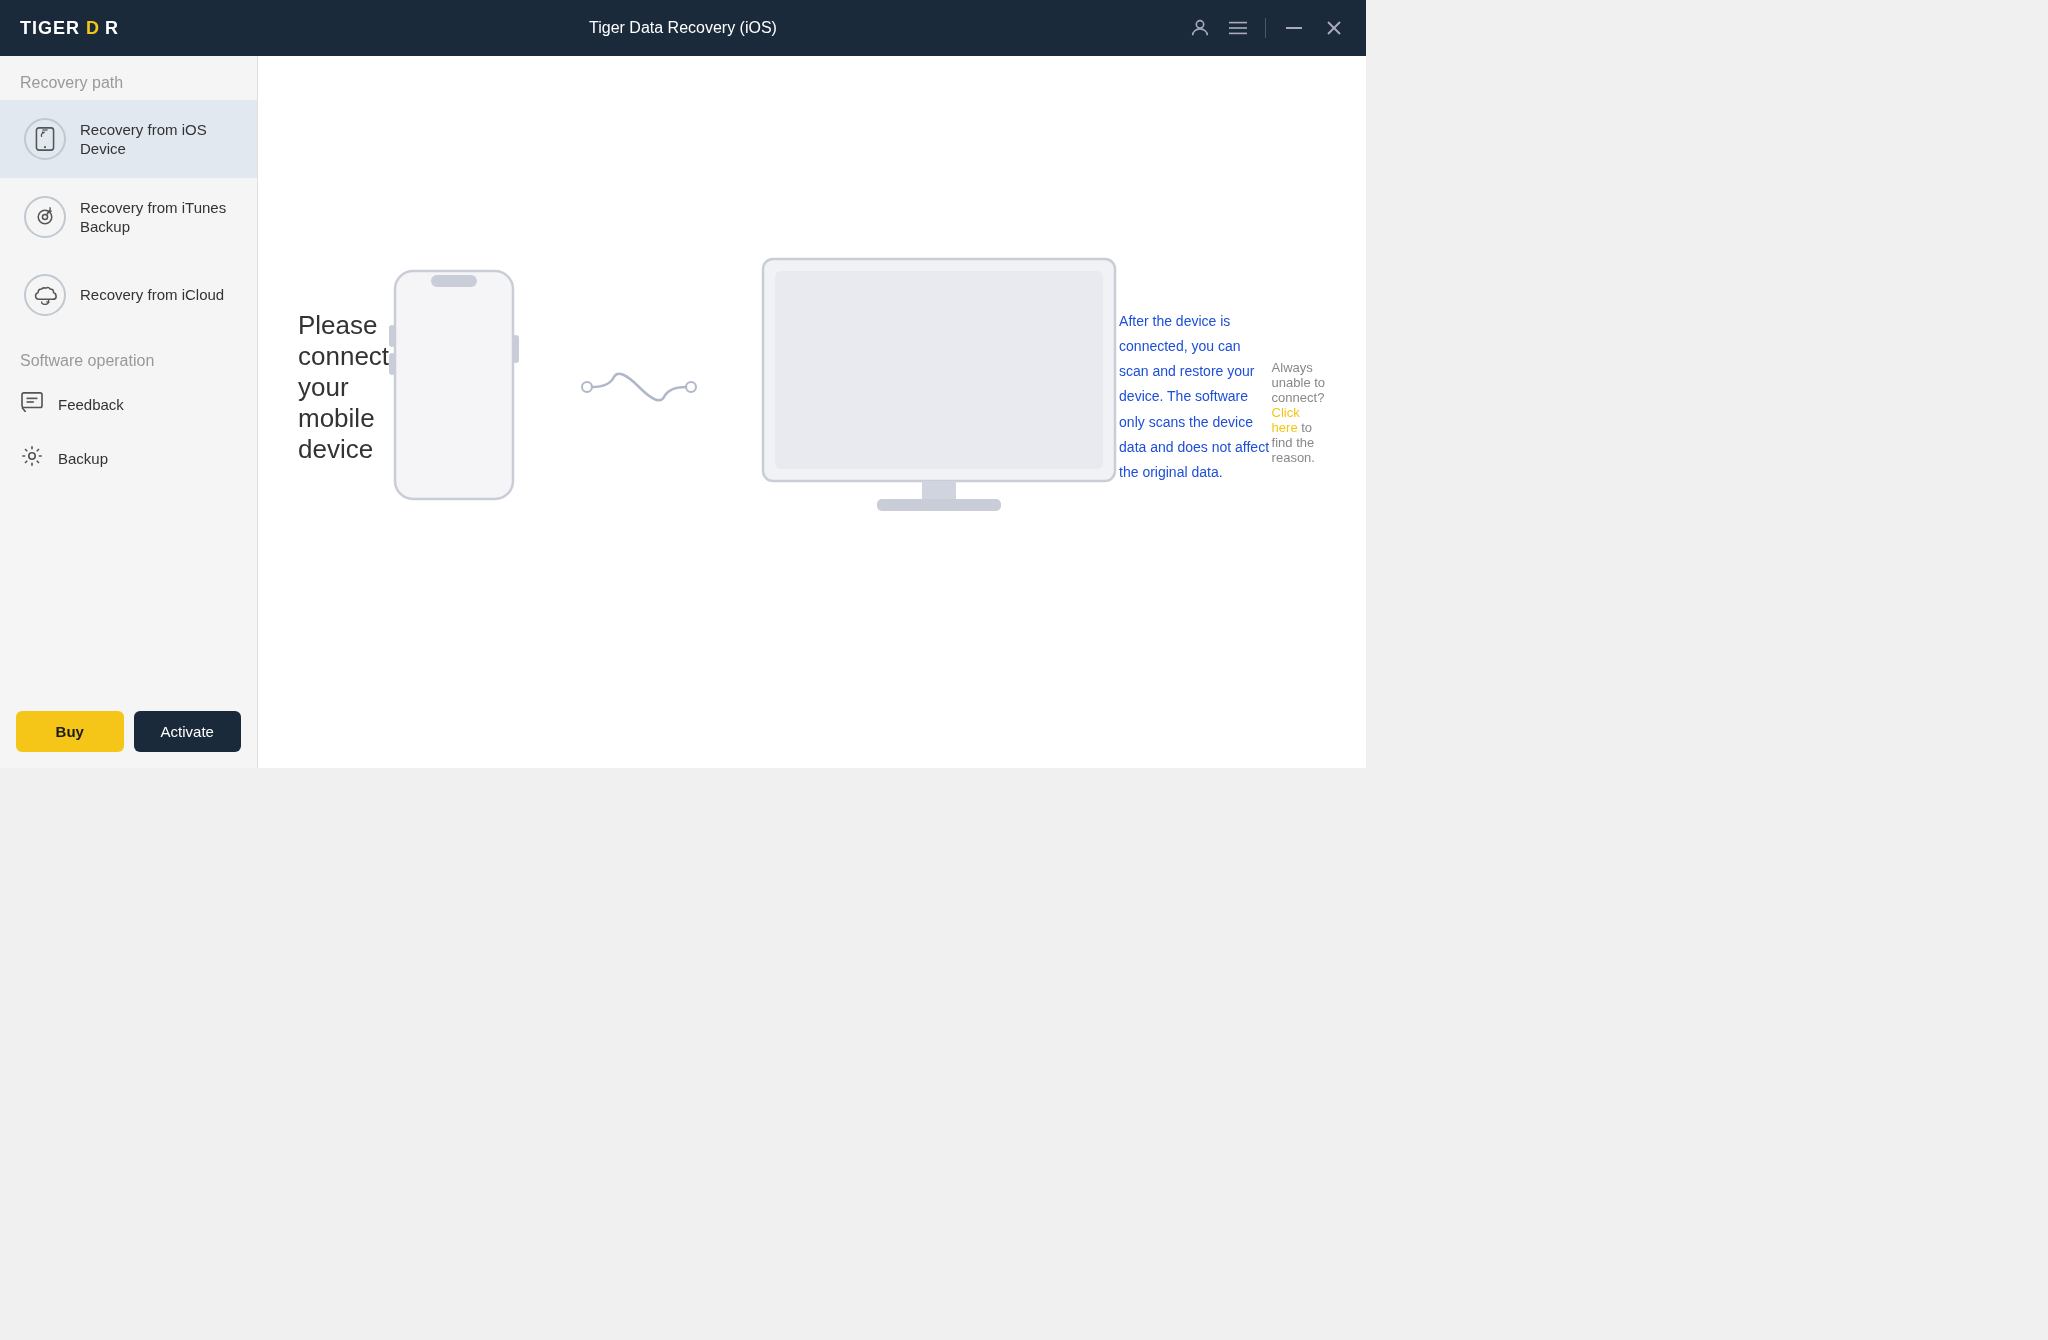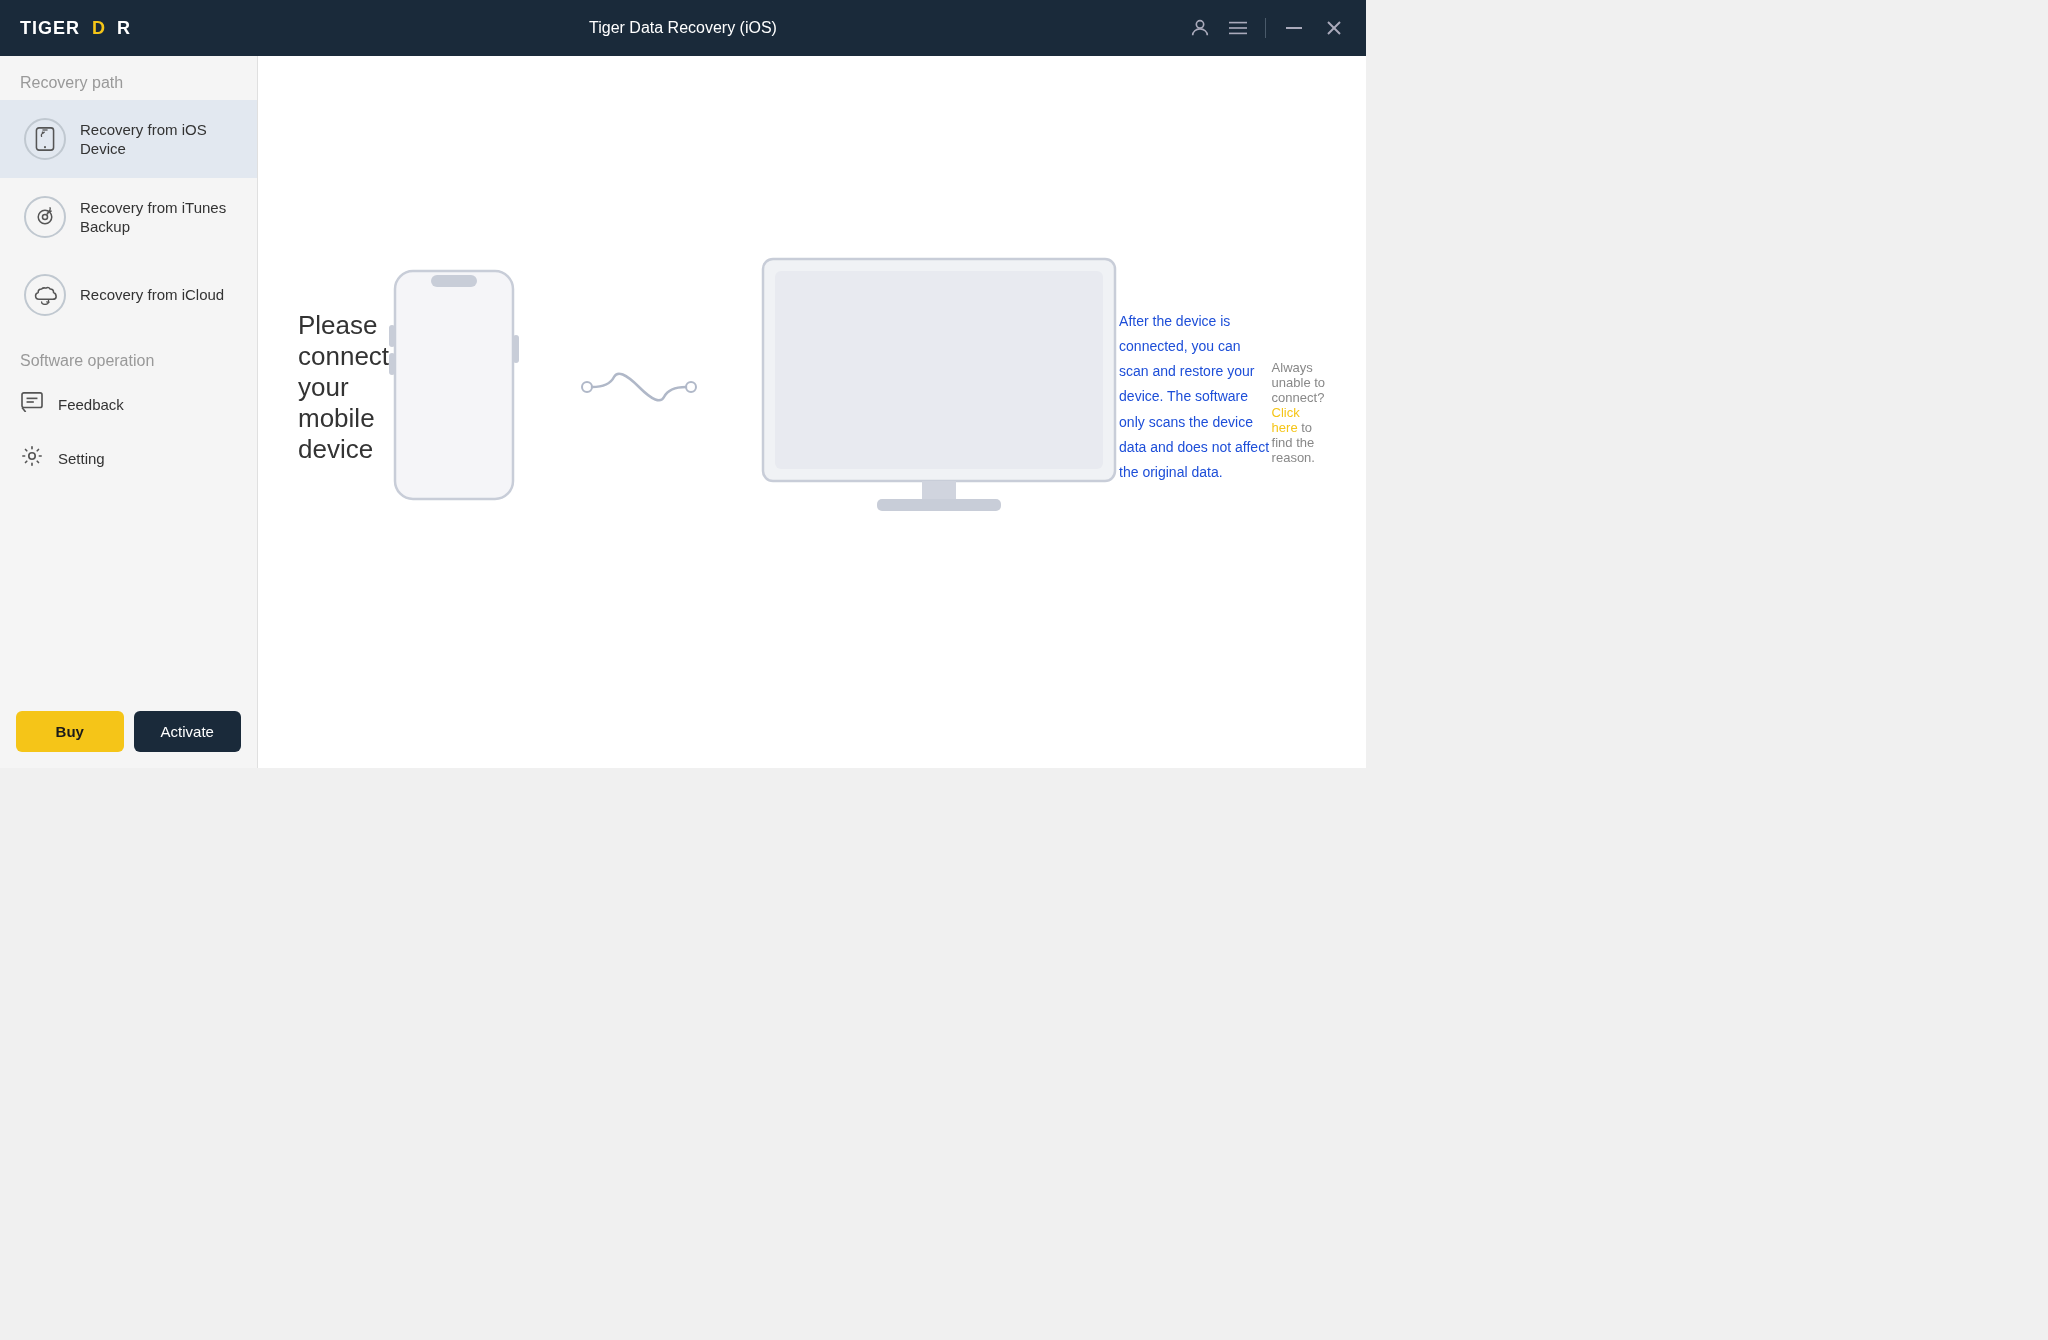--- a/index.html
+++ b/index.html
@@ -10,21 +10,21 @@
       background: #1a2a3a;
       height: 56px;
       display: flex;
       align-items: center;
       padding: 0 20px;
       position: relative;
     }
     .logo {
       display: flex;
       align-items: center;
-      gap: 12px;
+      gap: 6px;
     }
     .logo-text-tiger { color: #ffffff; font-size: 18px; font-weight: 700; letter-spacing: 1px; }
     .logo-d { color: #f5c518; font-size: 18px; font-weight: 700; }
     .logo-text-r { color: #ffffff; font-size: 18px; font-weight: 700; }
     .titlebar-title {
       position: absolute;
       left: 50%;
       transform: translateX(-50%);
       color: #ffffff;
       font-size: 16px;
@@ -310,21 +310,21 @@
       <div class="sidebar-action-label">Feedback</div>
     </div>
 
     <div class="sidebar-action-item">
       <div class="sidebar-action-icon">
         <svg width="22" height="22" viewBox="0 0 24 24" fill="none" stroke="#555" stroke-width="1.8">
           <circle cx="12" cy="12" r="3.5"></circle>
           <path d="M12 2 L12 4 M12 20 L12 22 M2 12 L4 12 M20 12 L22 12 M4.9 4.9 L6.3 6.3 M17.7 17.7 L19.1 19.1 M19.1 4.9 L17.7 6.3 M6.3 17.7 L4.9 19.1" stroke-linecap="round"></path>
         </svg>
       </div>
-      <div class="sidebar-action-label">Setting</div>
+      <div class="sidebar-action-label">Backup</div>
     </div>
 
     <div class="sidebar-bottom">
       <button class="btn-buy">Buy</button>
       <button class="btn-activate">Activate</button>
     </div>
   </div>
 
   <div class="main-content">
     <h2 class="main-heading">Please connect your mobile device</h2>

